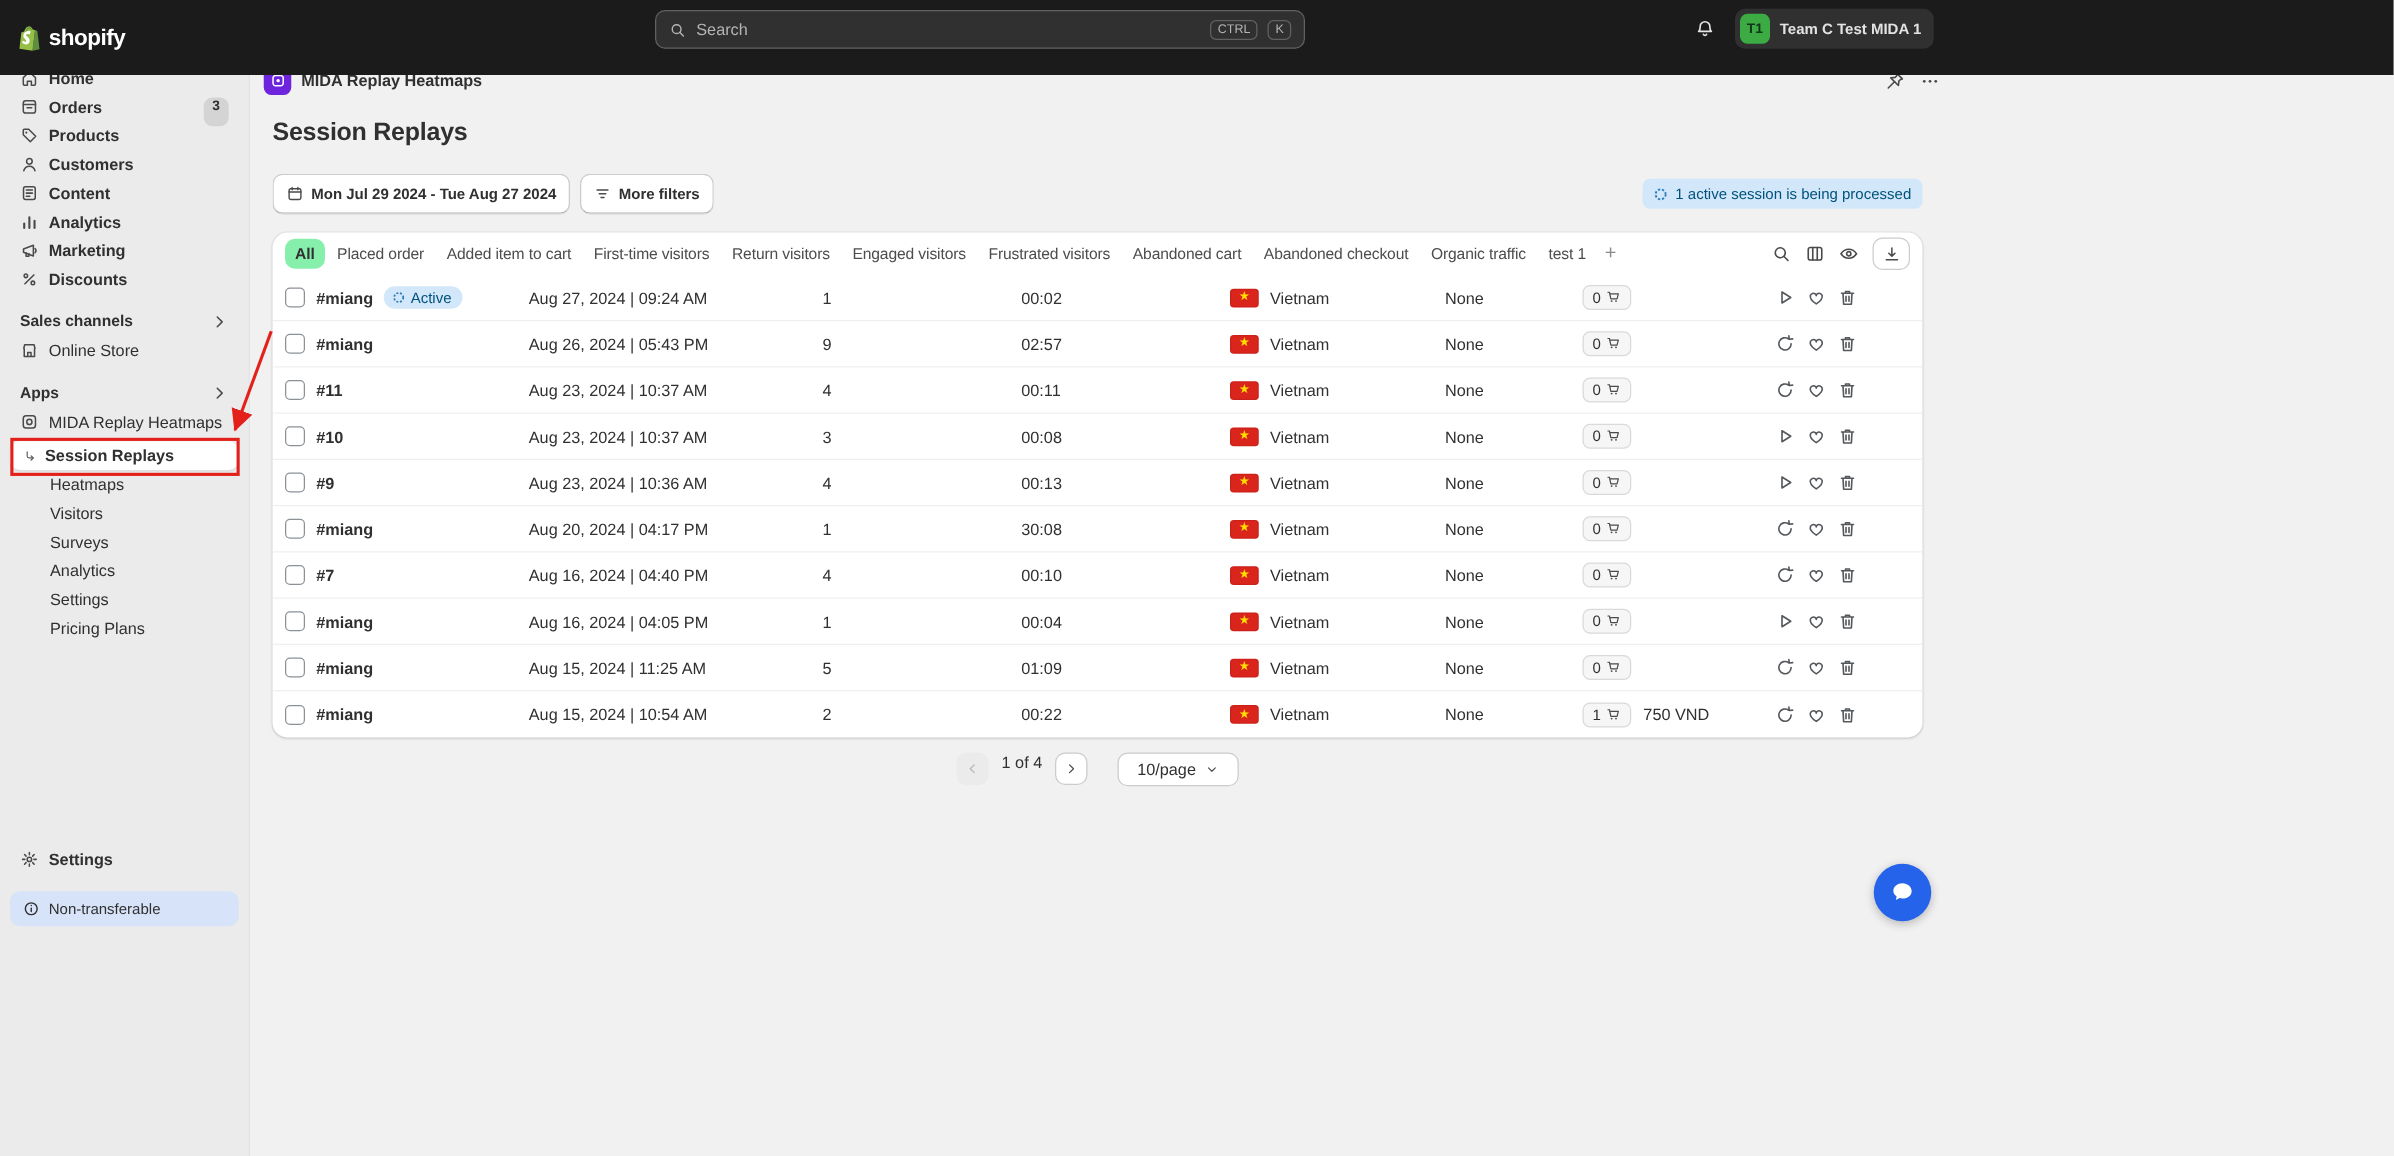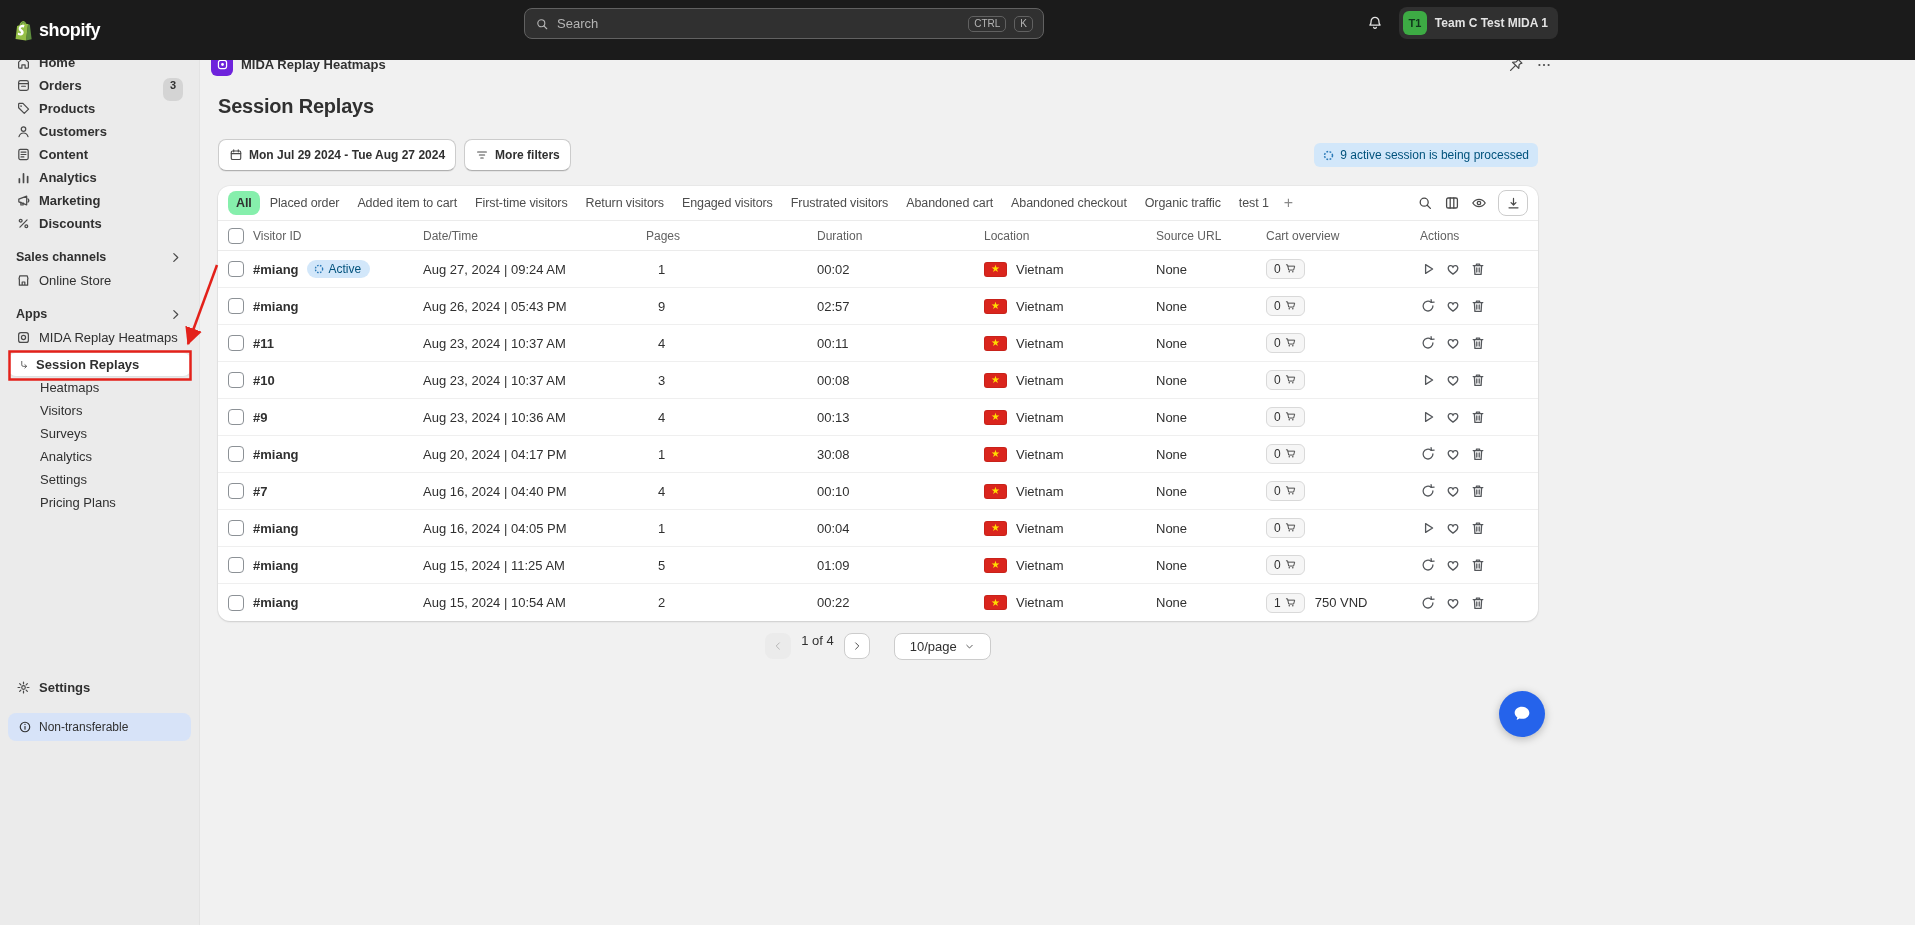--- a/index.html
+++ b/index.html
@@ -18,21 +18,21 @@
   
   .topbar{position:absolute;left:0;top:0;width:1915px;height:60px;background:var(--topbar_bg);z-index:10}
   .topbar-inner{position:relative;width:1568px;height:100%}
   .logo{position:absolute;left:14px;top:0;height:100%;display:flex;align-items:center;gap:7px;cursor:pointer}
   .logo-text{color:#fff;font-size:18px;font-weight:700;letter-spacing:-.4px}
   .search-box{position:absolute;left:524px;top:8px;width:520px;height:31px;background:#303030;border:1px solid #616161;
     border-radius:8px;display:flex;align-items:center;gap:8px;padding:0 10px;cursor:text}
   .search-box .sb-icn{color:#b5b5b5;width:14px;height:14px}
   .search-ph{flex:1;color:#b5b5b5;font-size:13px}
   .kbd{border:1px solid #616161;border-radius:5px;color:#b5b5b5;font-size:10px;padding:2px 5px;line-height:1}
-  .top-right{position:absolute;right:10px;top:7px;display:flex;align-items:center;gap:8px}
+  .top-right{position:absolute;right:21px;top:7px;display:flex;align-items:center;gap:8px}
   .bell-btn{width:32px;height:32px;border-radius:8px;display:flex;align-items:center;justify-content:center;cursor:pointer}
   .bell-btn span[data-icon]{color:#e3e3e3}
   .account-chip{height:32px;background:#303030;border-radius:8px;display:flex;align-items:center;gap:8px;padding:0 10px 0 4px;cursor:pointer}
   .avatar{width:24px;height:24px;border-radius:6px;background:var(--avatar_green);color:#10361c;font-size:11px;font-weight:700;
     display:flex;align-items:center;justify-content:center}
   .account-name{color:#e3e3e3;font-size:12px;font-weight:700;white-space:nowrap}
 
   
   .sidebar{position:absolute;left:0;top:47px;width:200px;height:878px;background:var(--sidebar_bg);
     border-right:1px solid #e3e3e3;padding-top:8px;z-index:5}
@@ -388,21 +388,21 @@
             </svg>
           </span>
         <span>More filters</span>
       </button>
       <span class="proc-badge">
         <span data-icon="dashed-circle-icon">
             <svg class="ic" viewBox="0 0 16 16" fill="none" stroke="currentColor" stroke-width="2.2" stroke-dasharray="2.6 2.1">
               <circle cx="8" cy="8" r="5.8"></circle>
             </svg>
           </span>
-        <span>9 active session is being processed</span>
+        <span>1 active session is being processed</span>
       </span>
     </div>
 
     <div class="card">
       <div class="tabbar">
         <div class="tabs">
             <div class="tab tab-active">All</div>
             <div class="tab">Placed order</div>
             <div class="tab">Added item to cart</div>
             <div class="tab">First-time visitors</div>
@@ -436,33 +436,20 @@
             </span>
           <span class="tb-btn">
             <span data-icon="download-icon">
                 <svg class="ic" viewBox="0 0 16 16" fill="none" stroke="currentColor" stroke-width="1.3" stroke-linecap="round" stroke-linejoin="round">
                   <path d="M8 2.6v6.8M5.4 7 8 9.6 10.6 7M3.2 12.6h9.6"></path>
                 </svg>
               </span>
           </span>
         </div>
       </div>
-      <div class="thead grid">
-          <div class="c-check">
-            <span class="checkbox"></span>
-          </div>
-          <div>Visitor ID</div>
-          <div>Date/Time</div>
-          <div>Pages</div>
-          <div>Duration</div>
-          <div>Location</div>
-          <div>Source URL</div>
-          <div>Cart overview</div>
-          <div>Actions</div>
-        </div>
       <div>
           <div class="trow grid">
     <div class="c-check">
               <span class="checkbox"></span>
             </div>
     <div class="c-visitor">
       <span class="vid">#miang</span>
       <span class="active-badge">
                 <span data-icon="dashed-circle-icon">
                   <svg class="ic" viewBox="0 0 16 16" fill="none" stroke="currentColor" stroke-width="2.2" stroke-dasharray="2.6 2.1">

